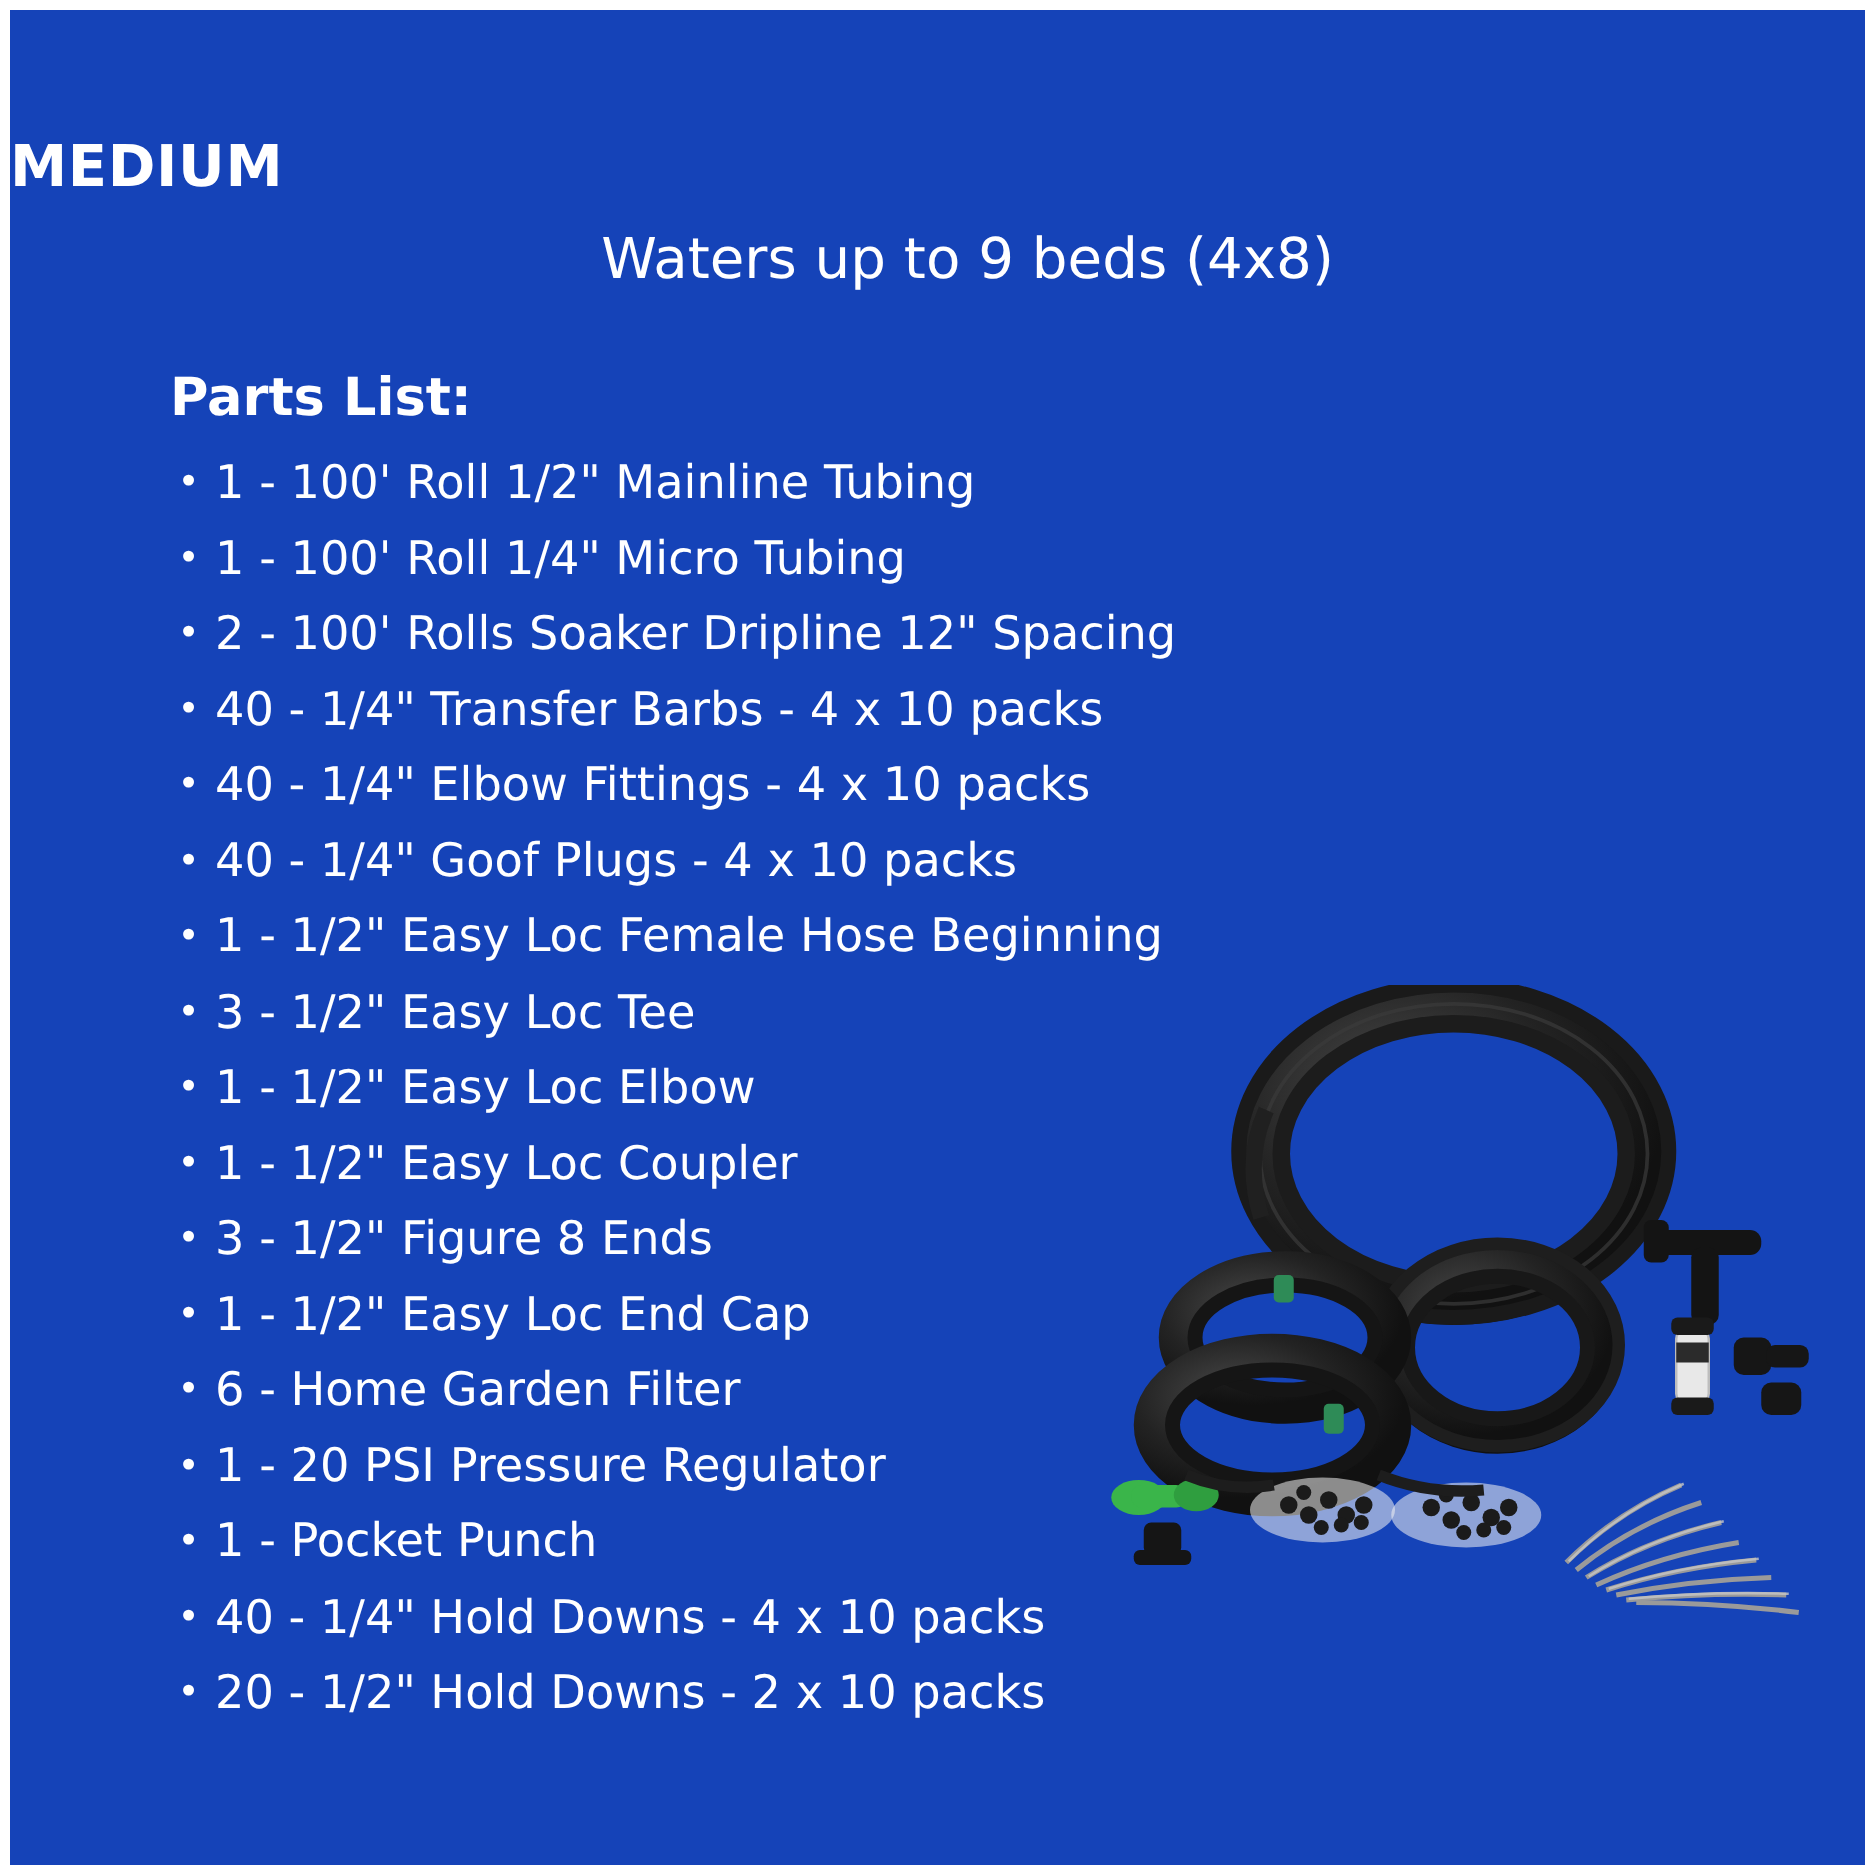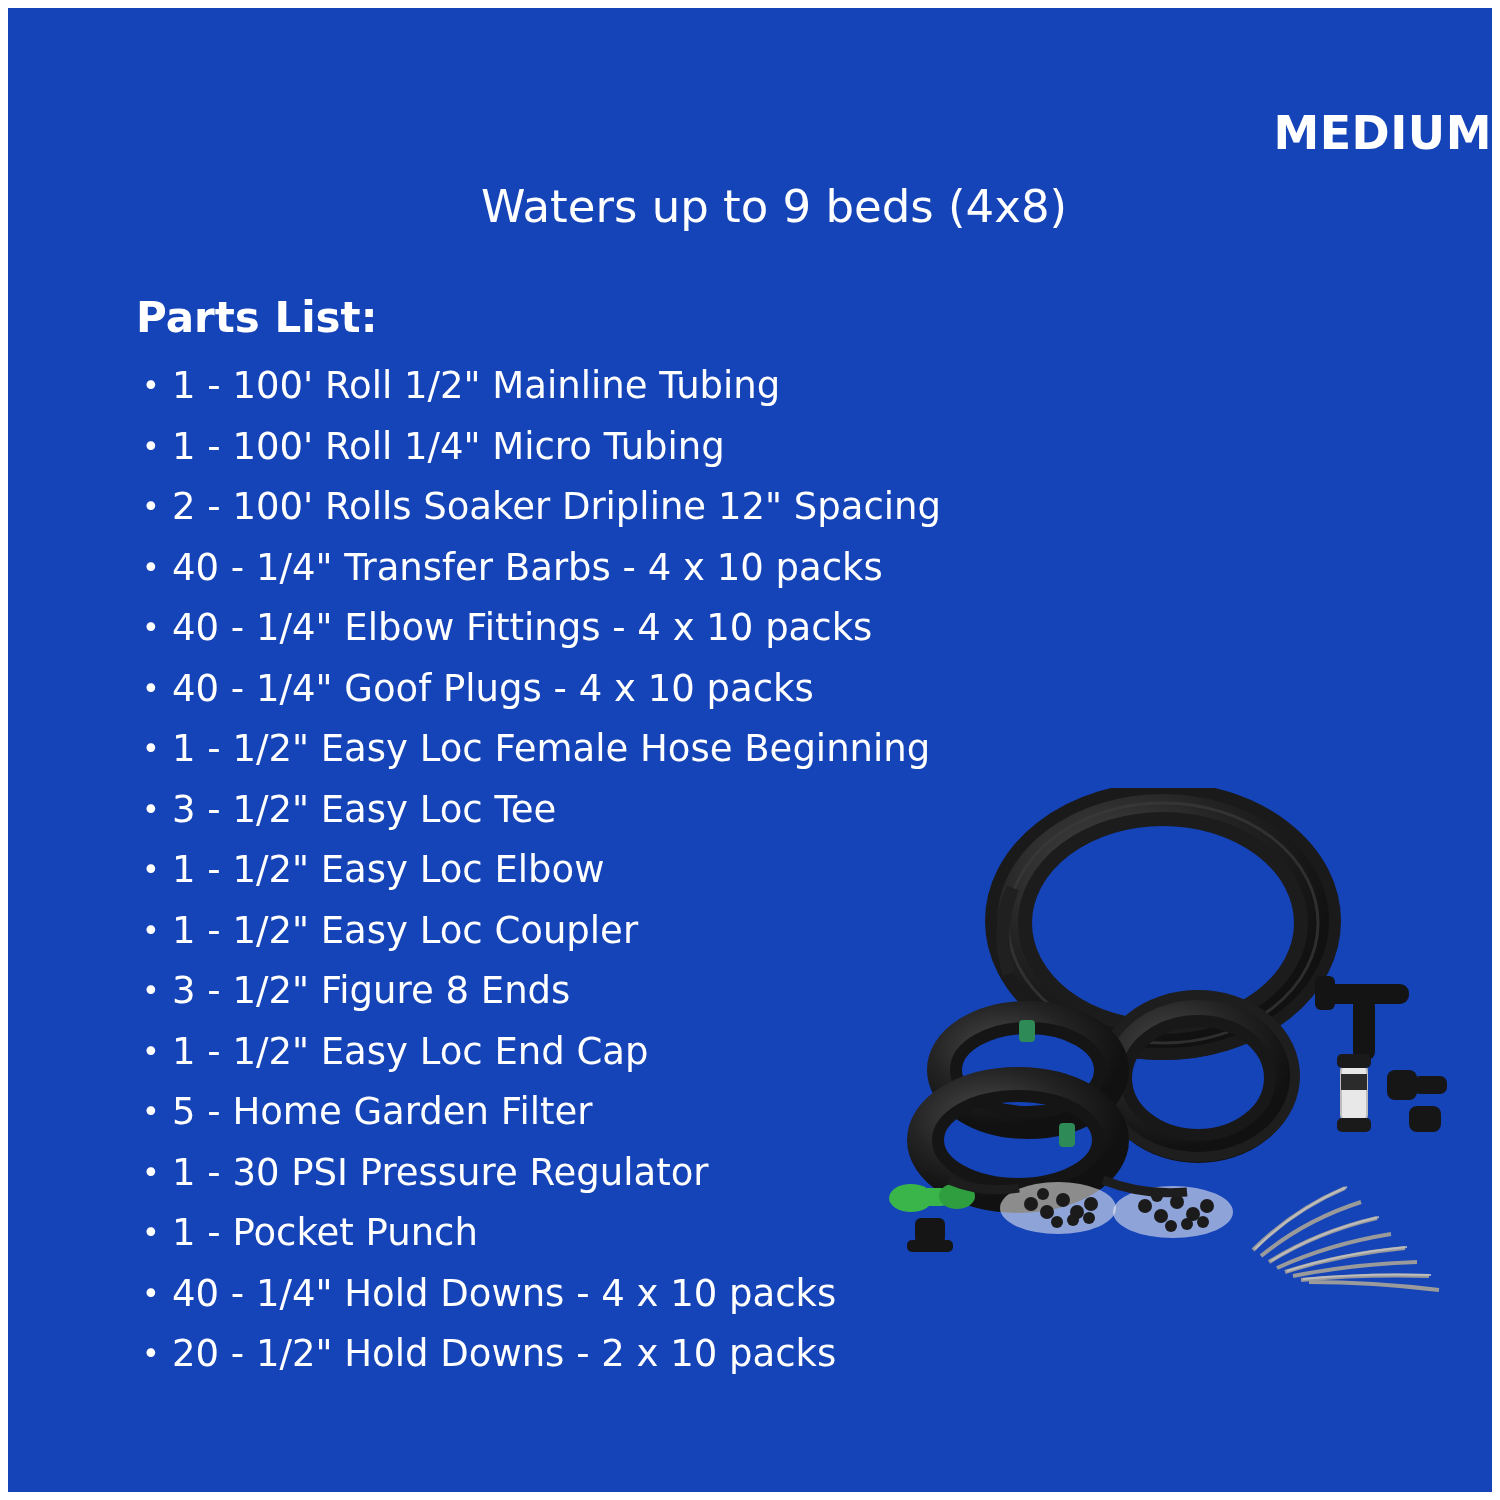--- a/index.html
+++ b/index.html
@@ -20,21 +20,21 @@
     width: 1484px;
     height: 1484px;
     background: #1543b8;
     overflow: hidden;
   }
   .title {
     position: absolute;
     left: 0;
     top: 98px;
     width: 1484px;
-    text-align: right;
+    text-align: left;
     color: #ffffff;
     font-size: 46px;
     font-weight: bold;
     letter-spacing: 0.5px;
     font-family: "DejaVu Sans", sans-serif;
   }
   .subtitle {
     position: absolute;
     left: 0;
     top: 172px;
@@ -106,22 +106,22 @@
     <li><span class="bullet">•</span><span>2 - 100' Rolls Soaker Dripline 12" Spacing</span></li>
     <li><span class="bullet">•</span><span>40 - 1/4" Transfer Barbs - 4 x 10 packs</span></li>
     <li><span class="bullet">•</span><span>40 - 1/4" Elbow Fittings - 4 x 10 packs</span></li>
     <li><span class="bullet">•</span><span>40 - 1/4" Goof Plugs - 4 x 10 packs</span></li>
     <li><span class="bullet">•</span><span>1 - 1/2" Easy Loc Female Hose Beginning</span></li>
     <li><span class="bullet">•</span><span>3 - 1/2" Easy Loc Tee</span></li>
     <li><span class="bullet">•</span><span>1 - 1/2" Easy Loc Elbow</span></li>
     <li><span class="bullet">•</span><span>1 - 1/2" Easy Loc Coupler</span></li>
     <li><span class="bullet">•</span><span>3 - 1/2" Figure 8 Ends</span></li>
     <li><span class="bullet">•</span><span>1 - 1/2" Easy Loc End Cap</span></li>
-    <li><span class="bullet">•</span><span>5 - Home Garden Filter</span></li>
-    <li><span class="bullet">•</span><span>1 - 30 PSI Pressure Regulator</span></li>
+    <li><span class="bullet">•</span><span>6 - Home Garden Filter</span></li>
+    <li><span class="bullet">•</span><span>1 - 20 PSI Pressure Regulator</span></li>
     <li><span class="bullet">•</span><span>1 - Pocket Punch</span></li>
     <li><span class="bullet">•</span><span>40 - 1/4" Hold Downs - 4 x 10 packs</span></li>
     <li><span class="bullet">•</span><span>20 - 1/2" Hold Downs - 2 x 10 packs</span></li>
   </ul>
 
   <div class="product-image">
     <svg width="620" height="510" viewBox="0 0 620 510" xmlns="http://www.w3.org/2000/svg">
       <defs>
         <radialGradient id="coilshine" cx="35%" cy="30%" r="70%">
           <stop offset="0%" stop-color="#4a4a4a"></stop>

